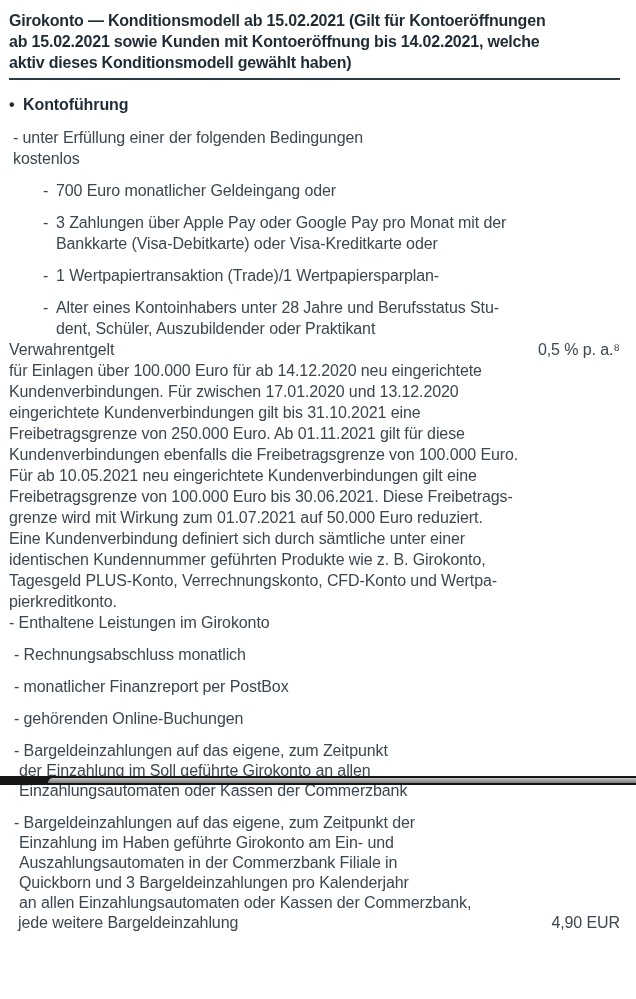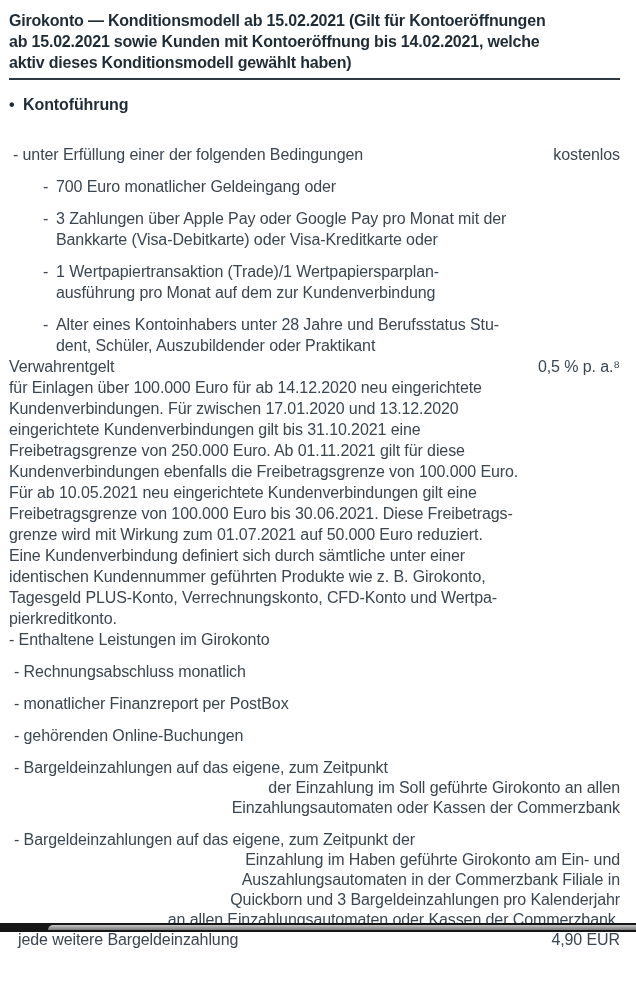--- a/index.html
+++ b/index.html
@@ -1,45 +1,45 @@
 <!DOCTYPE html>
 <html><head>
 <meta charset="utf-8">
 <style>
   html,body{margin:0;padding:0;background:#ffffff;}
   body{width:636px;height:999px;overflow:hidden;}
   .page{
     position:relative;
-    width:636px;height:932px;
+    width:636px;height:785px;
     box-sizing:border-box;
     padding:10px 16px 0 9px;
     background:#ffffff;
     font-family:"Liberation Sans","DejaVu Sans",sans-serif;
     font-size:16px;line-height:21px;
     letter-spacing:-0.1px;
     color:#3c4650;
   }
   .title{font-weight:bold;color:#1f2b35;letter-spacing:-0.2px;}
   .title div{white-space:nowrap;}
   .rule{border:0;border-top:2px solid #2e3942;margin:5px 0 0 0;}
   .h2{margin-top:14px;font-weight:bold;color:#1f2b35;}
   .h2 .bullet{display:inline-block;width:14px;}
   .row{display:flex;justify-content:space-between;align-items:baseline;}
   .row .val{white-space:nowrap;}
-  .row-free{margin-top:29px;padding-left:4px;}
+  .row-free{margin-top:12px;padding-left:4px;flex-direction:column;}
   .cond{margin-top:11px;padding-left:34px;display:flex;}
   .dash-col{width:13px;flex:none;}
   .lines div{white-space:nowrap;}
   .row-otherwise{margin-top:12px;}
   .row-otherwise .lbl{padding-left:14px;}
   .para div{white-space:nowrap;}
   .included-heading{white-space:nowrap;}
   .svc{margin-top:12px;padding-left:5px;}
   .svc .lines div{line-height:20px;}
-  .svc .lines div + div{padding-left:5px;text-align:right;}
+  .svc .lines div + div{padding-left:5px;}
   .row-extra{line-height:20px;gap:19px;}
   .row-extra .lbl{padding-left:4px;}
   .bottom-bar{position:absolute;left:0;right:0;bottom:0;height:9px;background:#161616;}
   .window-top{position:absolute;left:48px;right:0;top:2px;height:5px;
     background:linear-gradient(#c6c6c6,#7a7a7a);border-top-left-radius:9px;}
 </style>
 </head>
 <body>
 
 <div class="page">
@@ -73,21 +73,20 @@
     <div class="lines">
         <div>3 Zahlungen über Apple Pay oder Google Pay pro Monat mit der</div>
         <div>Bankkarte (Visa-Debitkarte) oder Visa-Kreditkarte oder</div>
       </div>
   </div>
 
   <div class="cond">
     <span class="dash-col">-</span>
     <div class="lines">
         <div>1 Wertpapiertransaktion (Trade)/1 Wertpapiersparplan-</div>
-        <div>ausführung pro Monat auf dem zur Kundenverbindung</div>
       </div>
   </div>
 
   <div class="cond">
     <span class="dash-col">-</span>
     <div class="lines">
         <div>Alter eines Kontoinhabers unter 28 Jahre und Berufsstatus Stu-</div>
         <div>dent, Schüler, Auszubildender oder Praktikant</div>
       </div>
   </div>

